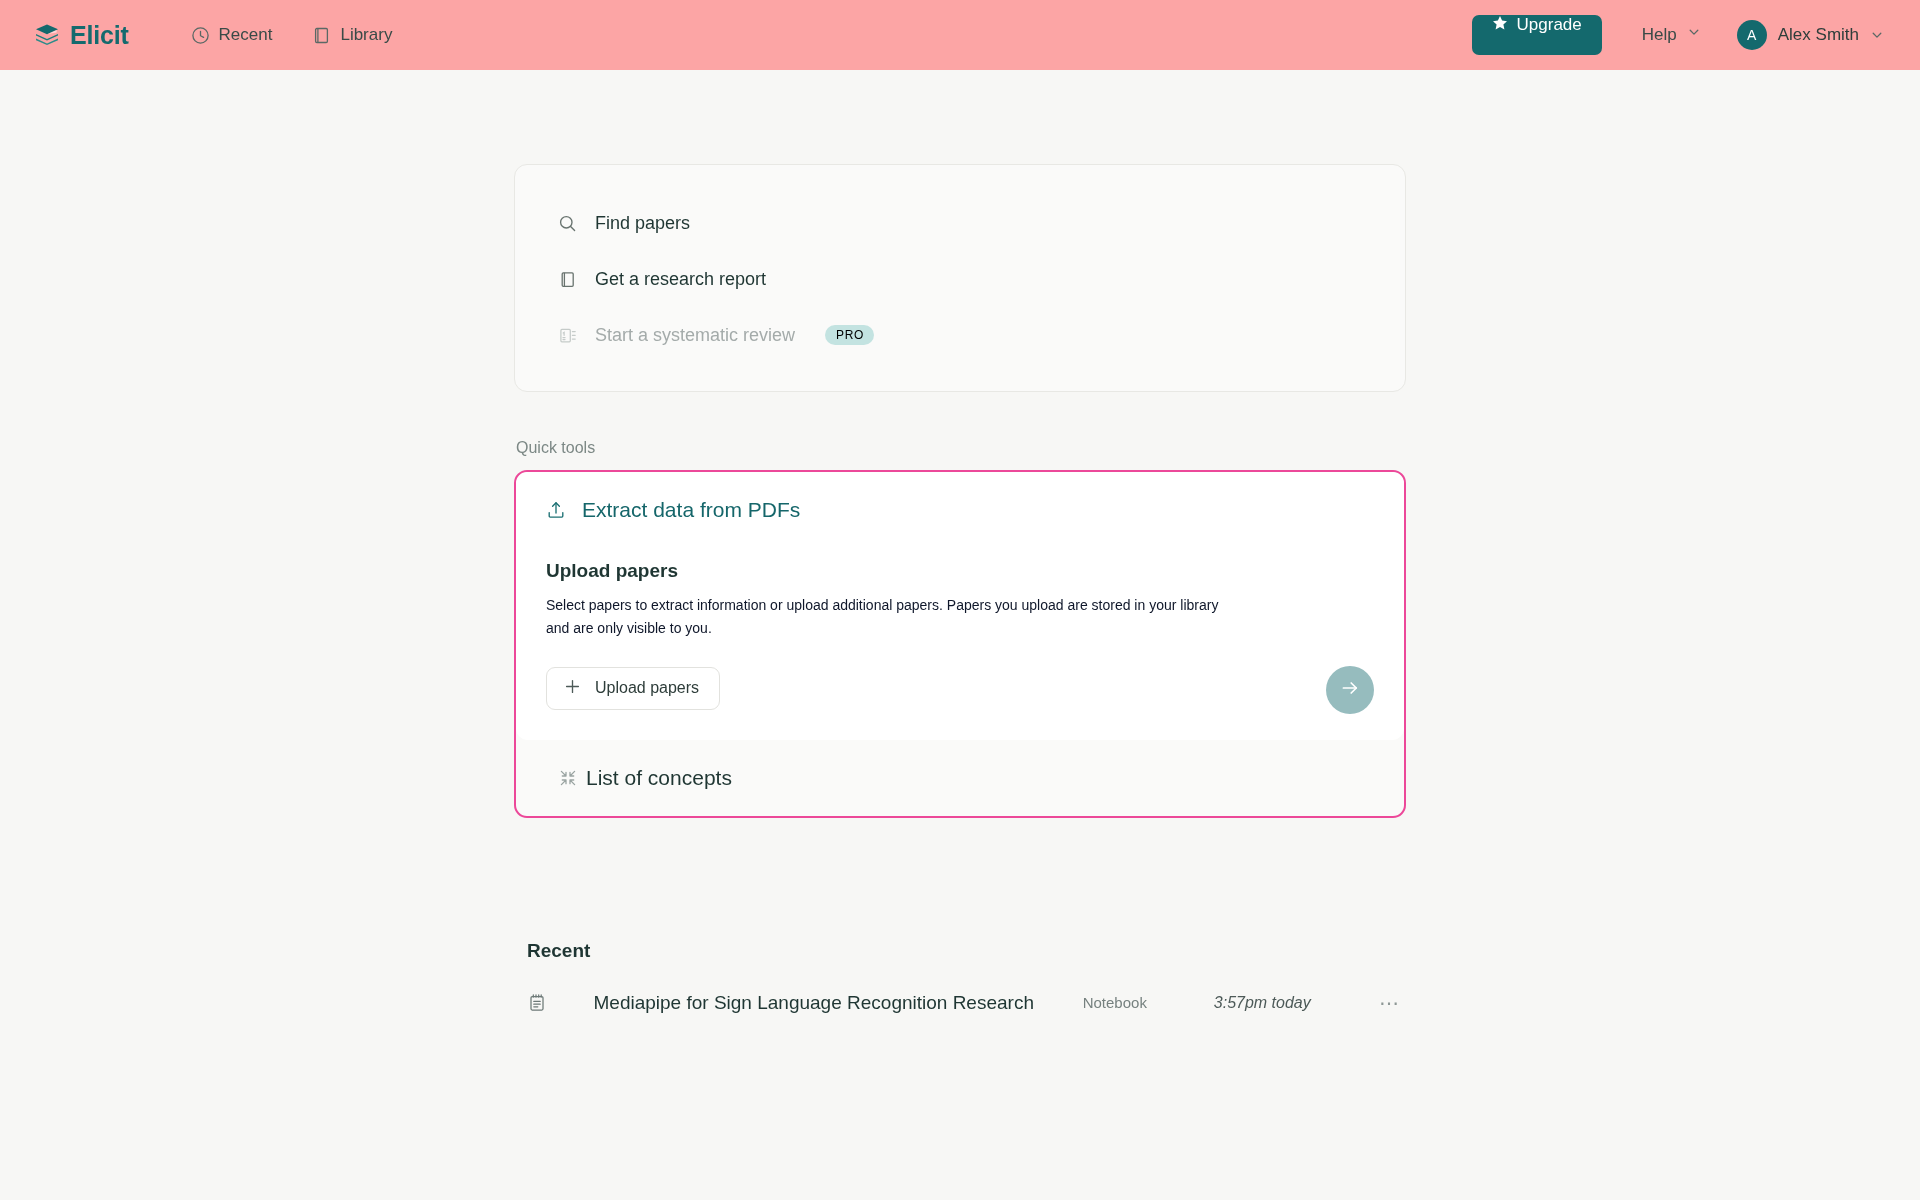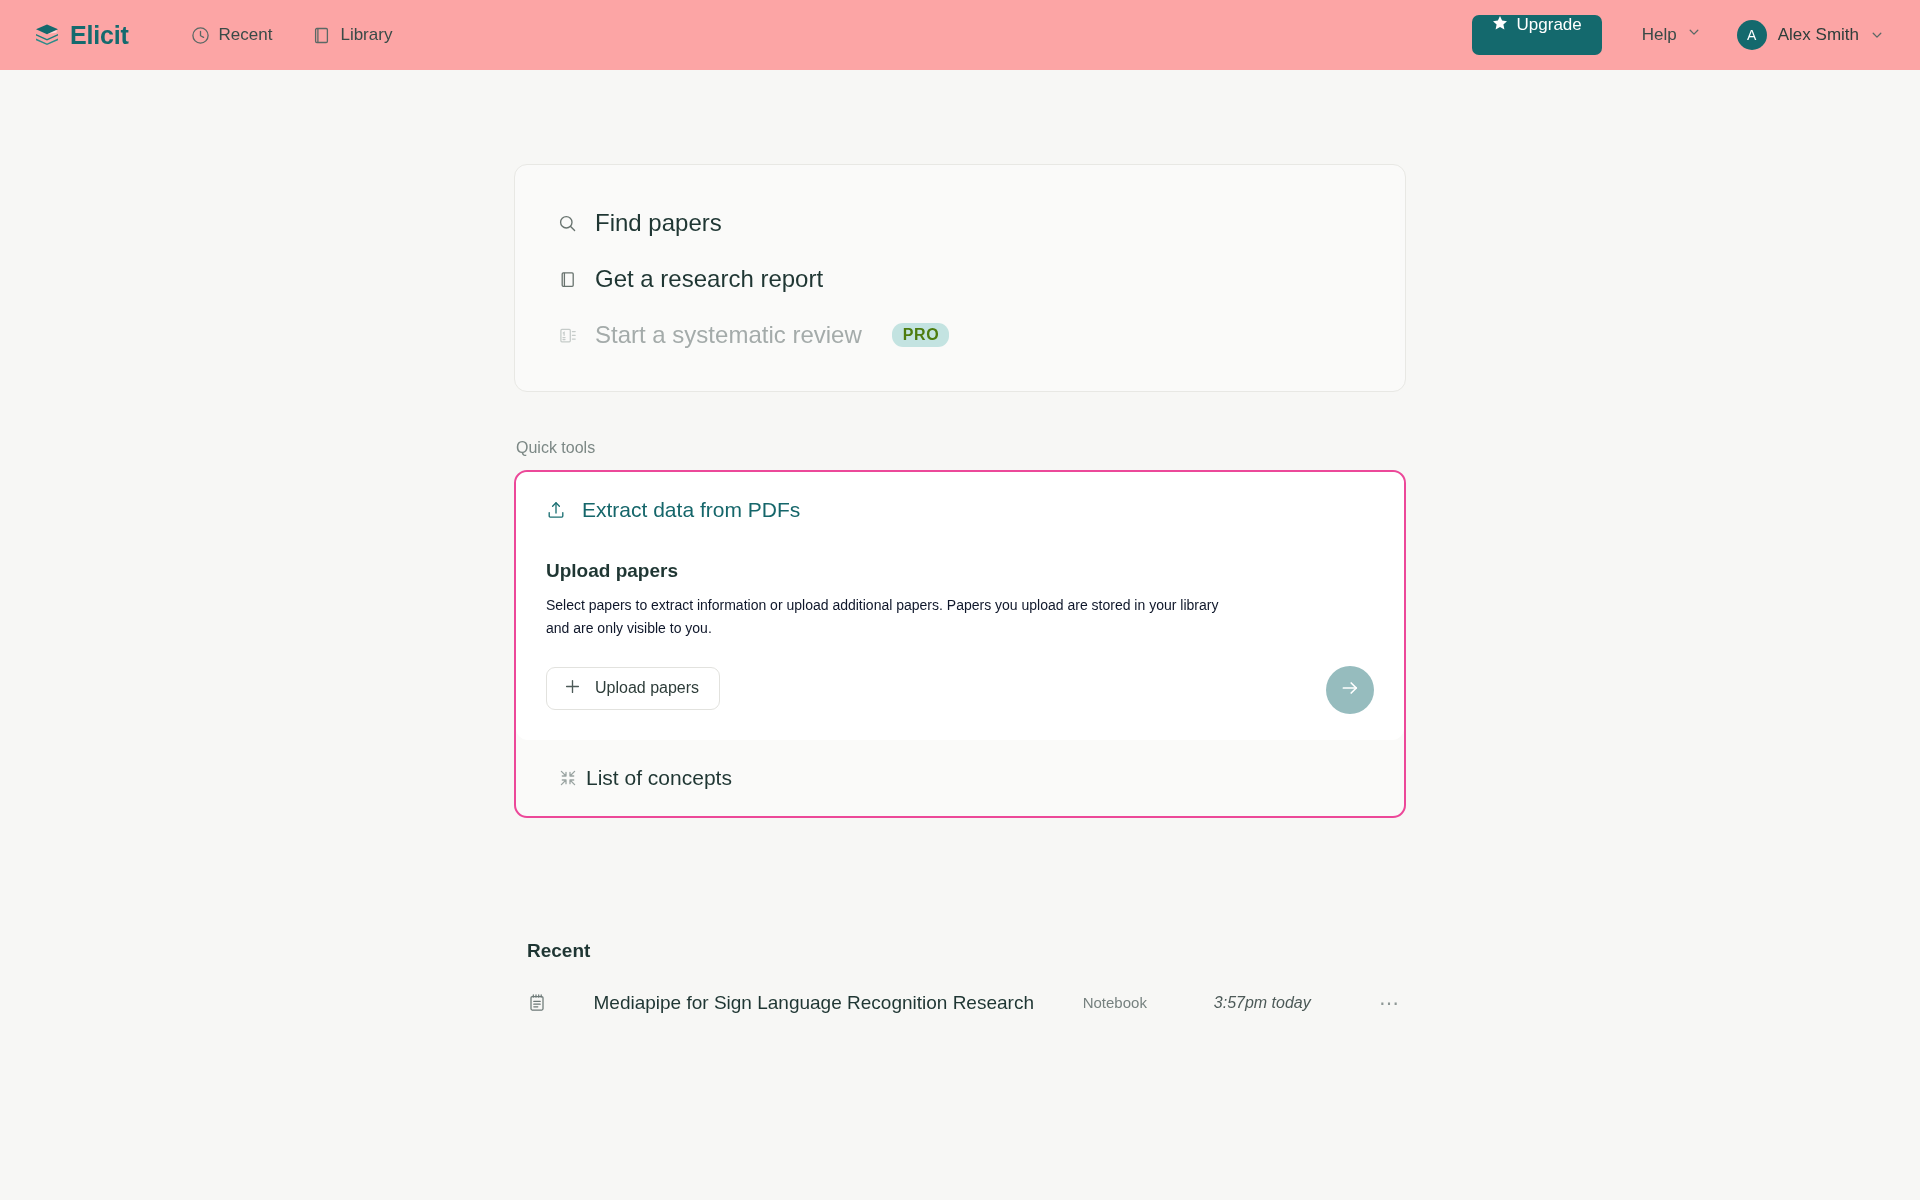--- a/index.html
+++ b/index.html
@@ -111,33 +111,33 @@
   }
   .action-row {
     display: flex;
     align-items: center;
     gap: 18px;
     padding: 0 42px;
     height: 56px;
     cursor: pointer;
   }
   .action-row .label {
-    font-size: 24px;
+    font-size: 18px;
     color: #1f3633;
     text-align: center;
   }
   .action-row.disabled { cursor: default; }
   .action-row.disabled .label { color: #a4abaa; }
   .action-icon { width: 20px; display: flex; align-items: center; justify-content: center; }
   .pro-badge {
     margin-left: 12px;
     background: #c3e3e1;
-    color: #4d7c0f;
-    font-size: 16px;
-    font-weight: 700;
+    color: #000000;
+    font-size: 12px;
+    font-weight: 400;
     letter-spacing: 0.6px;
     border-radius: 11px;
     padding: 4px 10px 4px 11px;
     line-height: 1;
   }
 
   
   .section-label {
     font-size: 16px;
     color: #7c8885;

